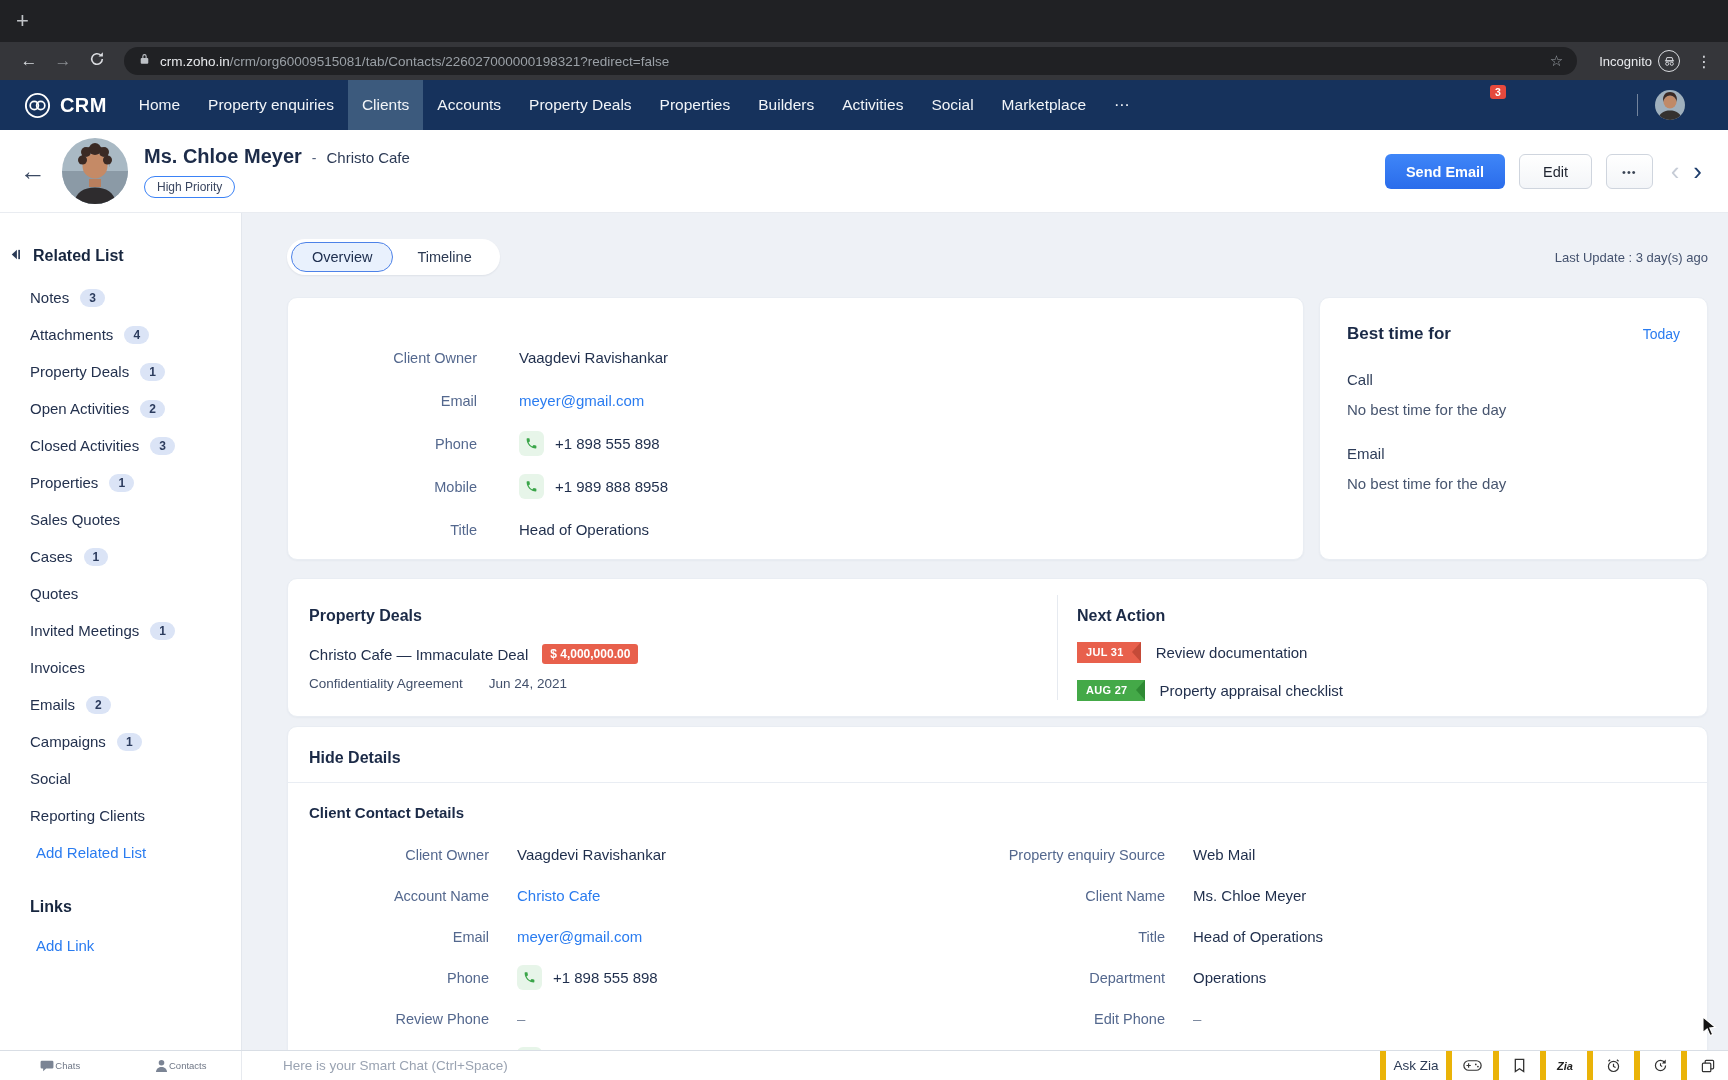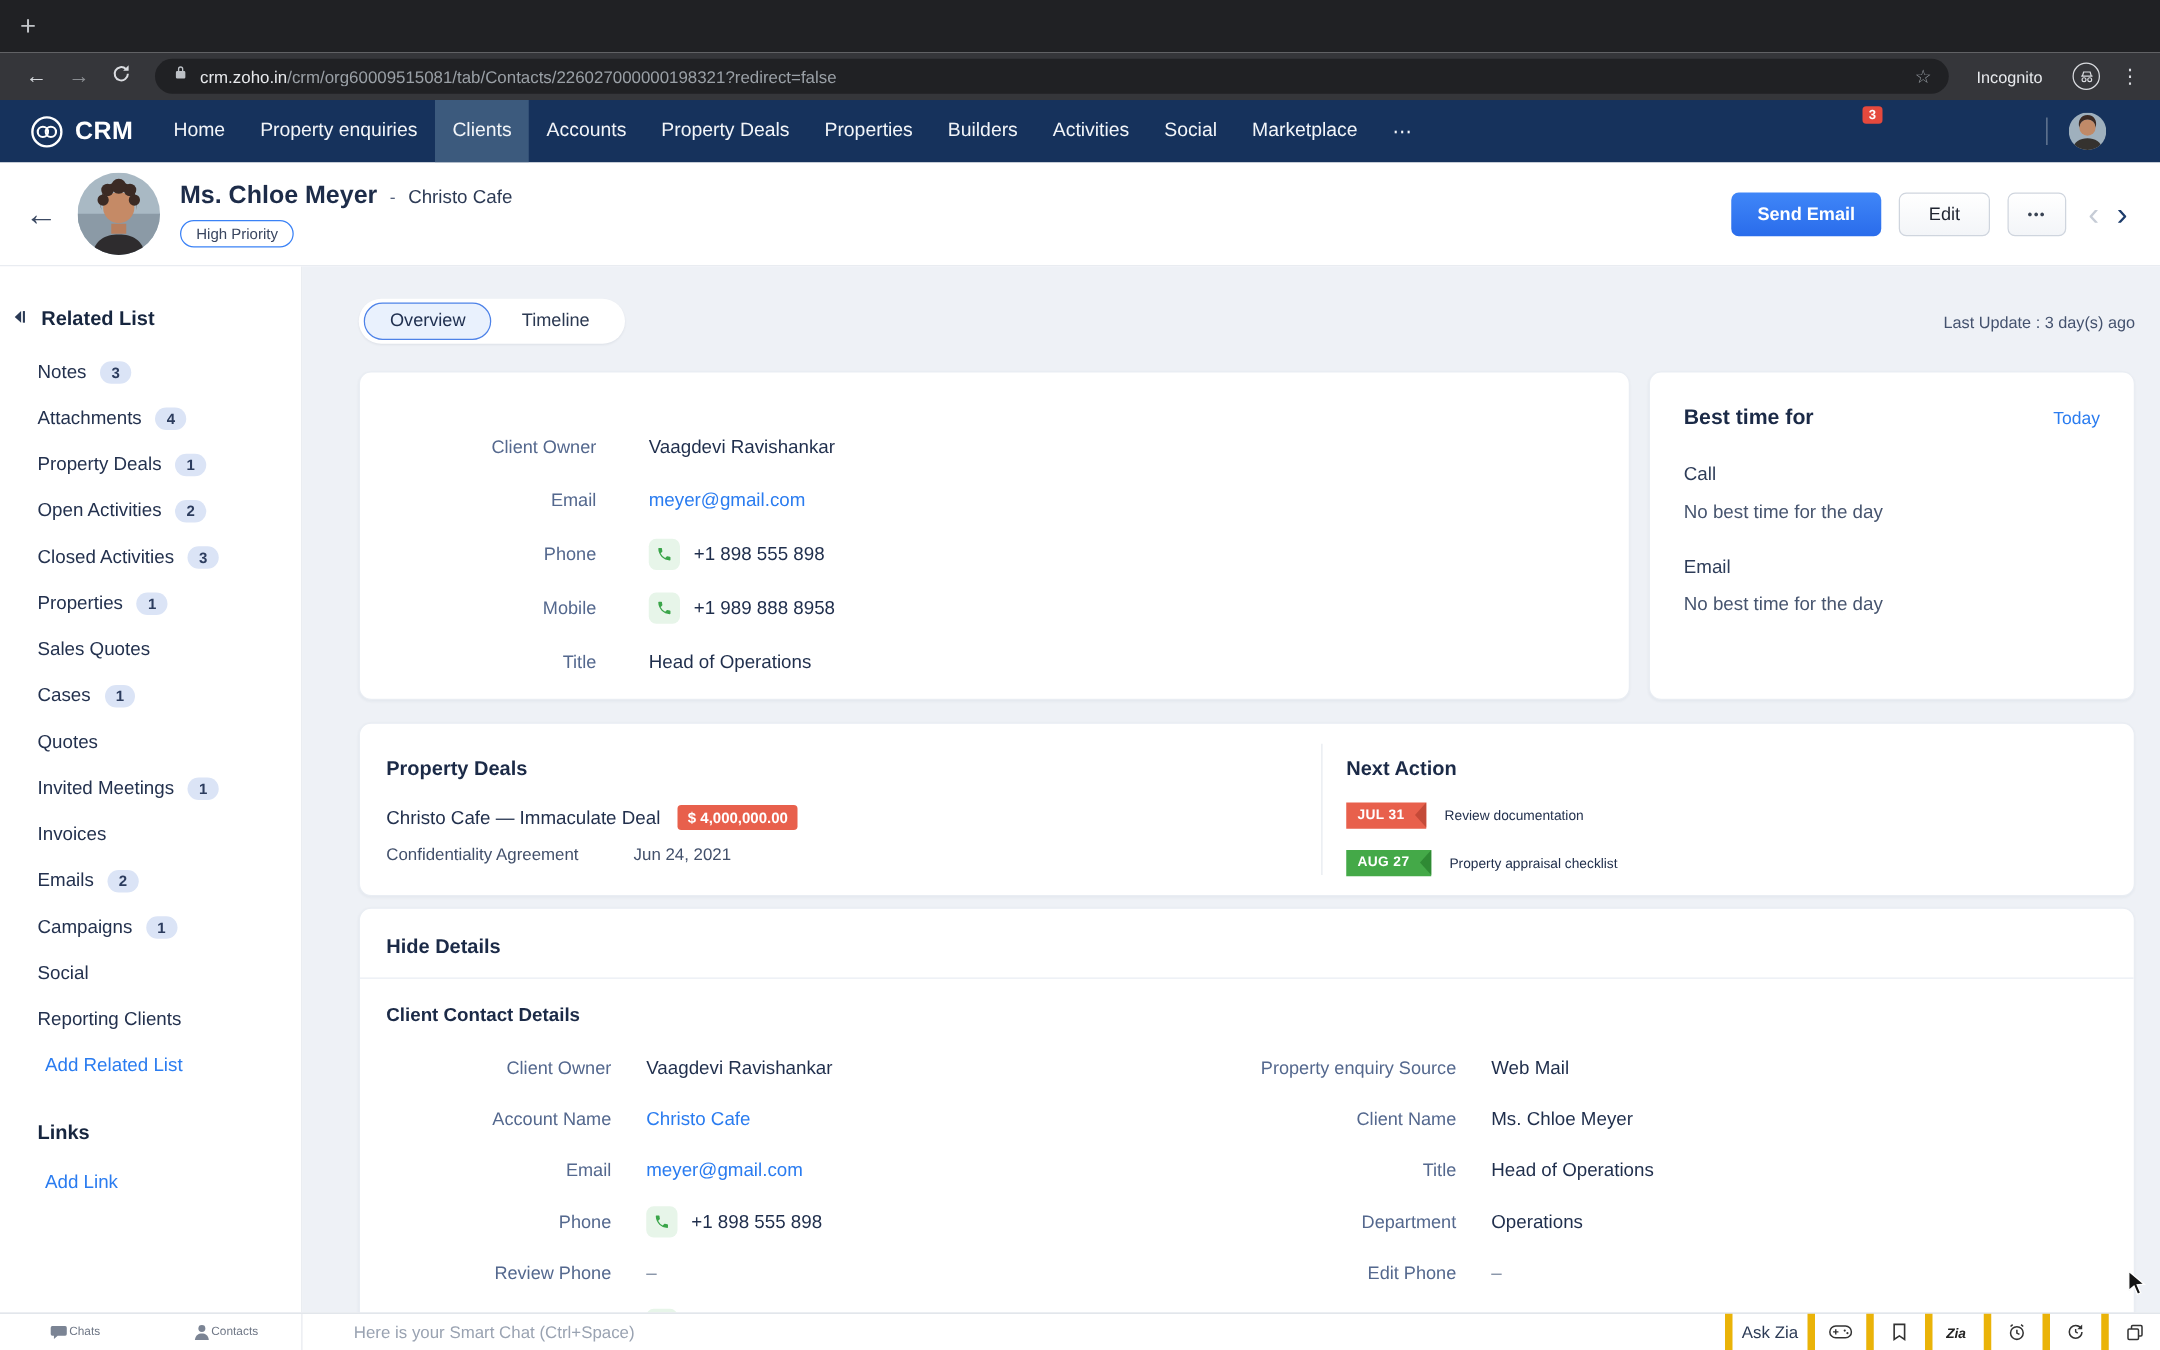--- a/index.html
+++ b/index.html
@@ -17,21 +17,21 @@
   .newtab { color:#c0c3c7; font-size:22px; margin:0 0 8px 16px; cursor:pointer; }
 
   .urlbar { height:38px; background:#35363a; display:flex; align-items:center; padding:0 14px; gap:4px; }
   .nav-glyph { color:#d6d9dd; font-size:17px; width:30px; text-align:center; cursor:pointer; }
   .nav-glyph.dim { color:#8a8d91; }
   .omnibox { height:28px; background:#202124; border-radius:14px; display:flex; align-items:center;
              padding:0 14px; gap:9px; margin:0 8px; flex:1; }
   .url { font-size:13.5px; color:#9aa0a6; white-space:nowrap; overflow:hidden; }
   .url .host { color:#e8eaed; }
   .star { margin-left:auto; color:#9aa0a6; font-size:15px; cursor:pointer; }
-  .incog { display:flex; align-items:center; gap:24px; color:#e8eaed; font-size:13px; margin:0 10px; }
+  .incog { display:flex; align-items:center; gap:6px; color:#e8eaed; font-size:13px; margin:0 10px; }
   .incog-badge { width:22px; height:22px; border-radius:50%; border:1.5px solid #dadce0; display:flex; align-items:center; justify-content:center; }
   .kebab { color:#dadce0; font-size:16px; width:20px; text-align:center; cursor:pointer; }
 
   
   .zoho-nav { height:50px; background:#16325c; display:flex; align-items:center; position:relative; }
   .logo-wrap { display:flex; align-items:center; gap:9px; margin:0 18px 0 24px; }
   .brand { color:#fff; font-size:20px; font-weight:bold; letter-spacing:.4px; }
   .nav-items { display:flex; height:100%; }
   .nav-item { padding:0 14px; display:flex; align-items:center; font-size:15.5px; color:#f2f5f9; cursor:pointer; white-space:nowrap; }
   .nav-item.active { background:#3c5a7d; }
@@ -92,28 +92,28 @@
   .bt-today { font-size:14px; }
   .bt-label { margin-top:27px; font-size:15px; color:#2e3d59; }
   .bt-value { margin-top:13px; font-size:15px; color:#47556f; }
 
   .row2-card { margin-top:18px; height:139px; display:flex; }
   .deals-pane { width:769px; padding:28px 0 0 21px; }
   .pane-title { font-size:16px; font-weight:bold; color:#1b2a47; }
   .deal-row { margin-top:19px; display:flex; align-items:center; gap:14px; }
   .deal-name { font-size:15px; color:#22304d; }
   .deal-amt { background:#e8604c; color:#fff; font-size:12px; font-weight:bold; border-radius:3px; padding:3px 8px; }
-  .deal-sub { margin-top:12px; font-size:13.5px; color:#42506b; display:flex; gap:44px; }
+  .deal-sub { margin-top:12px; font-size:13.5px; color:#42506b; display:flex; gap:26px; }
   .vdiv { width:1px; background:#e6eaf0; margin:16px 0; }
   .na-pane { flex:1; padding:28px 0 0 19px; }
   .na-item { display:flex; align-items:center; gap:15px; margin-top:17px; }
   .ribbon { position:relative; color:#fff; font-size:11px; font-weight:bold; height:21px; line-height:21px;
             padding:0 17px 0 9px; letter-spacing:.3px; }
   .rib-arrow { position:absolute; right:0; top:0; width:0; height:0; border-top:10.5px solid transparent; border-bottom:10.5px solid transparent; }
-  .na-text { font-size:11px; color:#22304d; }
+  .na-text { font-size:15px; color:#22304d; }
 
   .row3-card { margin-top:9px; height:390px; overflow:hidden; }
   .hd-head { padding:22px 0 15px 21px; font-size:16px; font-weight:bold; color:#1b2a47; border-bottom:1px solid #e9edf3; cursor:pointer; }
   .ccd-title { padding:21px 0 0 21px; font-size:15px; font-weight:bold; color:#1b2a47; }
   .detail-grid { margin-top:13px; display:grid; grid-template-columns:180px 382px 238px auto; column-gap:28px; padding-left:21px; }
   .d-label { text-align:right; font-size:14.5px; color:#54688e; height:41px; display:flex; align-items:center; justify-content:flex-end; }
   .d-value { font-size:15px; color:#1f2e4c; height:41px; display:flex; align-items:center; gap:11px; }
 
   
   .bottombar { height:30px; border-top:1px solid #d9dee5; background:#fff; display:flex; position:absolute; left:0; right:0; bottom:0; }

